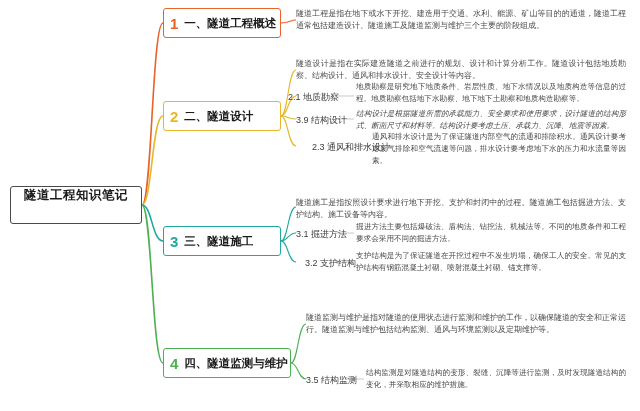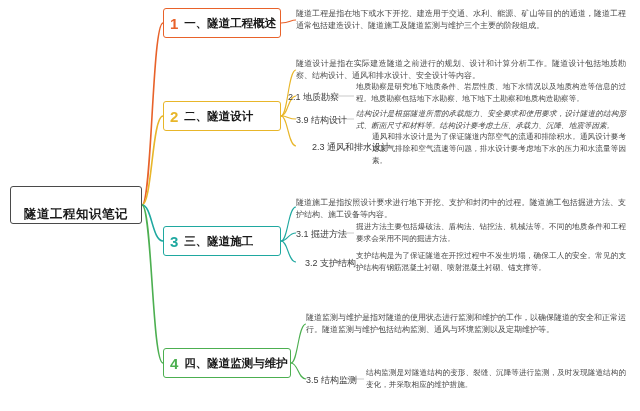--- a/index.html
+++ b/index.html
@@ -13,21 +13,21 @@
   #canvas{position:absolute;left:0;top:0;width:640px;height:411px;}
   svg.lines{position:absolute;left:0;top:0;width:640px;height:411px;}
 
   .node{position:absolute;box-sizing:border-box;}
 
   
   .root{
     left:10px;top:186px;width:132px;height:38px;
     border:1.6px solid #4a4a4a;border-radius:3px;
     background:#fff;
-    display:flex;align-items:flex-end;justify-content:center;
+    display:flex;align-items:flex-start;justify-content:center;
     font-size:12.5px;color:#1a1a1a;font-weight:bold;
     letter-spacing:0.5px;
   }
 
   
   .l1{
     height:30px;
     border-width:1.6px;border-style:solid;border-radius:3px;
     background:#fff;
     display:flex;align-items:center;

